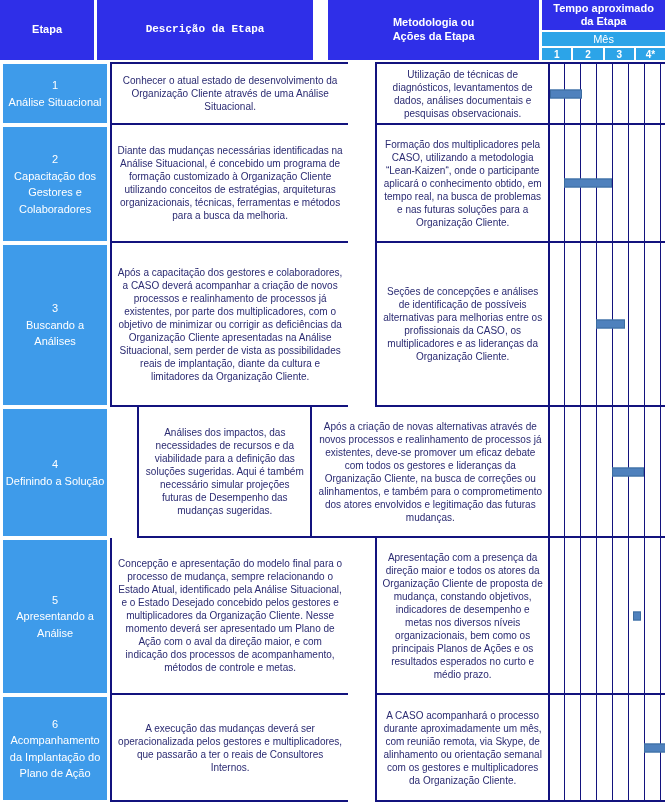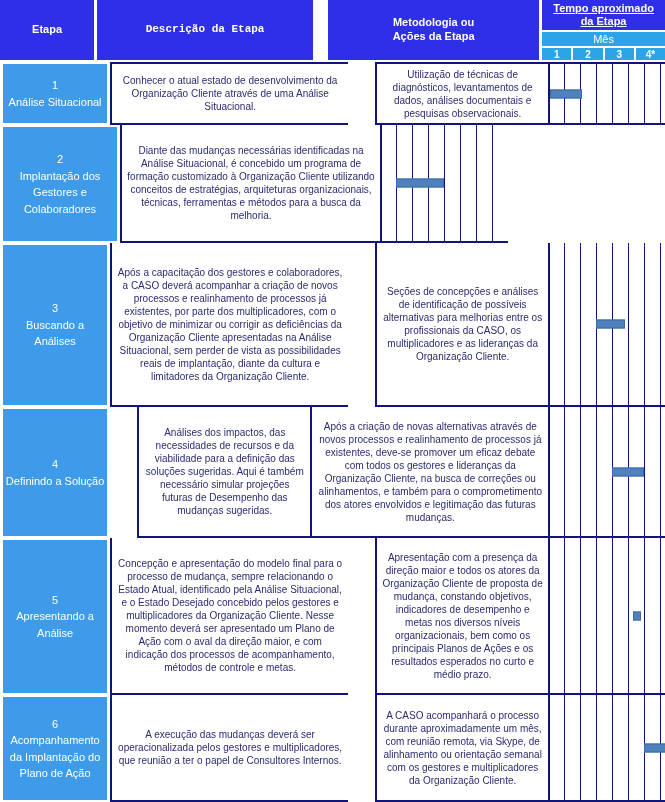--- a/index.html
+++ b/index.html
@@ -13,21 +13,21 @@
     background:#2F2FE8;color:#fff;font-weight:bold;font-size:11px;
     display:flex;align-items:center;justify-content:center;text-align:center;
     line-height:1.25;box-sizing:border-box;
   }
   .h-etapa{width:98px;margin-right:3px;}
   .h-desc{width:225px;margin-right:15px;font-family:Liberation Mono, monospace;}
   .h-met{width:220px;margin-right:3px;flex-direction:column;}
   .h-time{width:128px;display:flex;flex-direction:column;}
   .time-title{
     height:30px;background:#2F2FE8;color:#fff;font-weight:bold;font-size:11px;
-    display:flex;flex-direction:column;align-items:center;justify-content:center;line-height:1.2;text-decoration:underline;
+    display:flex;flex-direction:column;align-items:center;justify-content:center;line-height:1.2;
   }
   .time-mes{
     height:14px;margin-top:2px;background:#2CA4E8;color:#fff;font-weight:normal;font-size:11px;
     display:flex;align-items:center;justify-content:center;
   }
   .time-months{height:12px;margin-top:2px;display:flex;gap:2px;}
   .time-months .mcell{
     flex:1;background:#2CA4E8;color:#fff;font-weight:bold;font-size:10px;
     display:flex;align-items:center;justify-content:center;
   }
@@ -96,23 +96,24 @@
       <div class="txt-cell desc-cell">Conhecer o atual estado de desenvolvimento da Organização Cliente através de uma Análise Situacional.</div>
       <div class="txt-cell met-cell">Utilização de técnicas de diagnósticos, levantamentos de dados, análises documentais e pesquisas observacionais.</div>
       <div class="gantt-cell">
         <div class="gantt-bar" style="left: 0px; width: 32px;"></div>
       </div>
     </div>
 
     <div class="row" style="height:118px">
       <div class="etapa-cell">
         <div>2</div>
-        <div>Implantação dos Gestores e Colaboradores</div>
+        <div>Capacitação dos Gestores e Colaboradores</div>
       </div>
       <div class="txt-cell desc-cell">Diante das mudanças necessárias identificadas na Análise Situacional, é concebido um programa de formação customizado à Organização Cliente utilizando conceitos de estratégias, arquiteturas organizacionais, técnicas, ferramentas e métodos para a busca da melhoria.</div>
+      <div class="txt-cell met-cell">Formação dos multiplicadores pela CASO, utilizando a metodologia “Lean-Kaizen“, onde o participante aplicará o conhecimento obtido, em tempo real, na busca de problemas e nas futuras soluções para a Organização Cliente.</div>
       <div class="gantt-cell">
         <div class="gantt-bar" style="left: 14px; width: 48px;"></div>
       </div>
     </div>
 
     <div class="row" style="height:164px">
       <div class="etapa-cell">
         <div>3</div>
         <div>Buscando a Análises</div>
       </div>
@@ -145,21 +146,21 @@
       <div class="gantt-cell">
         <div class="gantt-bar" style="left: 82.8px; width: 8px;"></div>
       </div>
     </div>
 
     <div class="row" style="height:107px">
       <div class="etapa-cell">
         <div>6</div>
         <div>Acompanhamento da Implantação do Plano de Ação</div>
       </div>
-      <div class="txt-cell desc-cell">A execução das mudanças deverá ser operacionalizada pelos gestores e multiplicadores, que reunião a ter o papel de Consultores Internos.</div>
+      <div class="txt-cell desc-cell">A execução das mudanças deverá ser operacionalizada pelos gestores e multiplicadores, que passarão a ter o reais de Consultores Internos.</div>
       <div class="txt-cell met-cell">A CASO acompanhará o processo durante aproximadamente um mês, com reunião remota, via Skype, de alinhamento ou orientação semanal com os gestores e multiplicadores da Organização Cliente.</div>
       <div class="gantt-cell">
         <div class="gantt-bar" style="left: 94px; width: 32px;"></div>
       </div>
     </div>
 
   </div>
 </div>
 
 </body></html>

